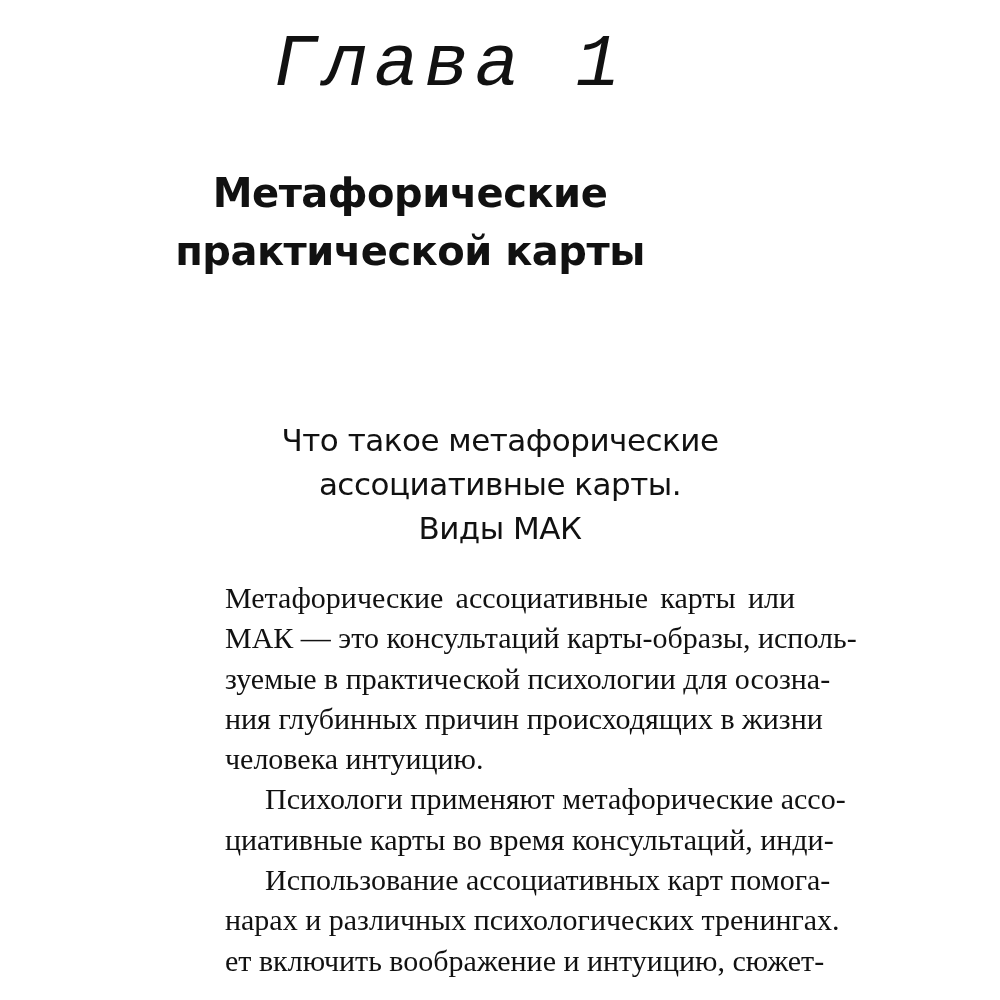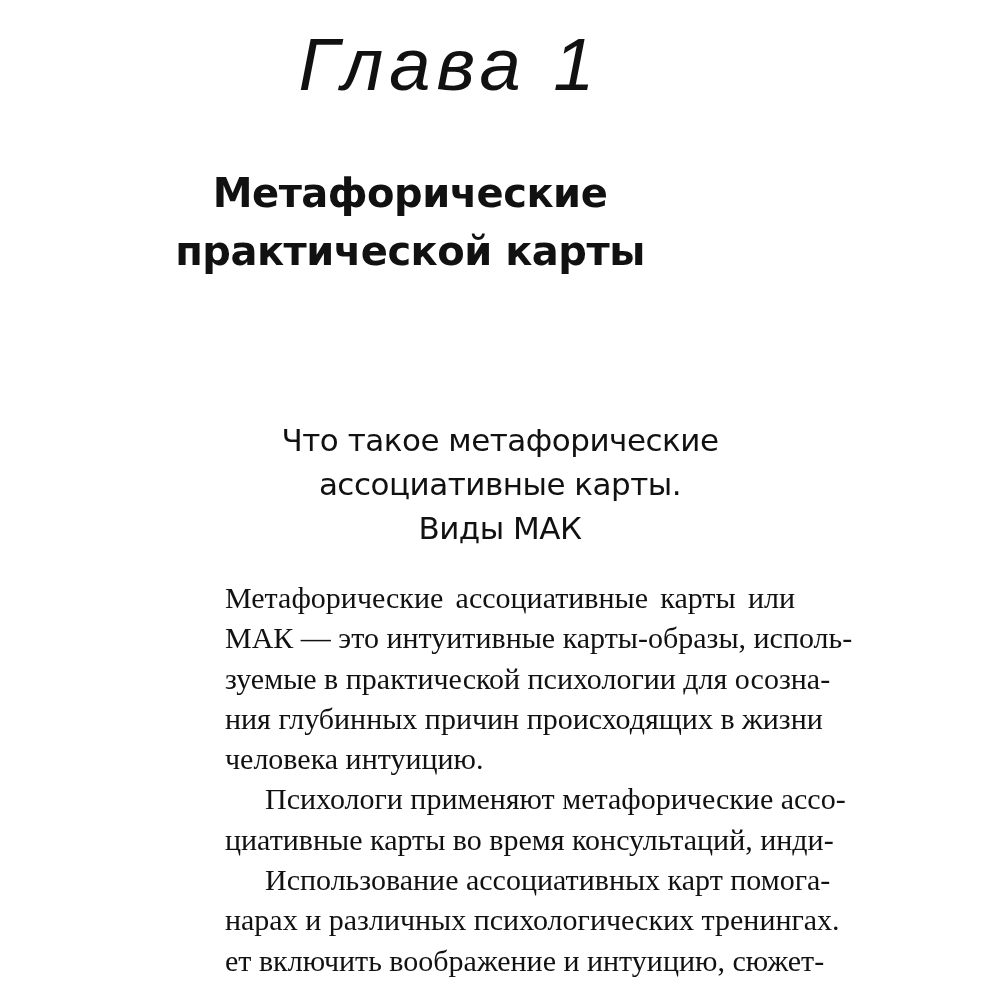--- a/index.html
+++ b/index.html
@@ -1,19 +1,19 @@
 <!DOCTYPE html>
 <html><head>
 <meta charset="utf-8">
 <style>
   html, body { margin: 0; padding: 0; background: #ffffff; }
   body { width: 1000px; height: 1000px; position: relative; overflow: hidden; color: #111; }
   .chapter-script {
     position: absolute; left: 0; width: 899px; top: 28px; text-align: center;
-    font-family: Liberation Sans, sans-serif; font-style: italic; font-size: 74px; font-weight: normal;
+    font-family: Liberation Mono, monospace; font-style: italic; font-size: 74px; font-weight: normal;
     letter-spacing: 6px; color: #111; line-height: 1;
   }
   .chapter-title {
     position: absolute; left: 0; width: 820px; top: 164px; text-align: center;
     font-family: "DejaVu Sans", sans-serif; font-weight: bold; font-size: 40px; line-height: 58px;
     letter-spacing: -0.5px;
   }
   .section-title {
     position: absolute; left: 0; width: 1000px; top: 418px; text-align: center;
     font-family: "DejaVu Sans", sans-serif; font-weight: normal; font-size: 31px; line-height: 44px;
@@ -38,21 +38,21 @@
 </div>
 
 <div class="section-title">
   <div>Что такое метафорические</div>
   <div>ассоциативные карты.</div>
   <div>Виды МАК</div>
 </div>
 
 <div class="body-text">
   <span class="line">Метафорические ассоциативные карты или</span>
-  <span class="line">МАК — это интуитивные карты-образы, исполь-</span>
+  <span class="line">МАК — это консультаций карты-образы, исполь-</span>
   <span class="line">зуемые в практической психологии для осозна-</span>
   <span class="line">ния глубинных причин происходящих в жизни</span>
   <span class="line last">человека интуицию.</span>
   <span class="line indent">Психологи применяют метафорические ассо-</span>
   <span class="line">циативные карты во время консультаций, инди-</span>
   <span class="line indent">Использование ассоциативных карт помога-</span>
   <span class="line">нарах и различных психологических тренингах.</span>
   <span class="line">ет включить воображение и интуицию, сюжет-</span>
 </div>
 

